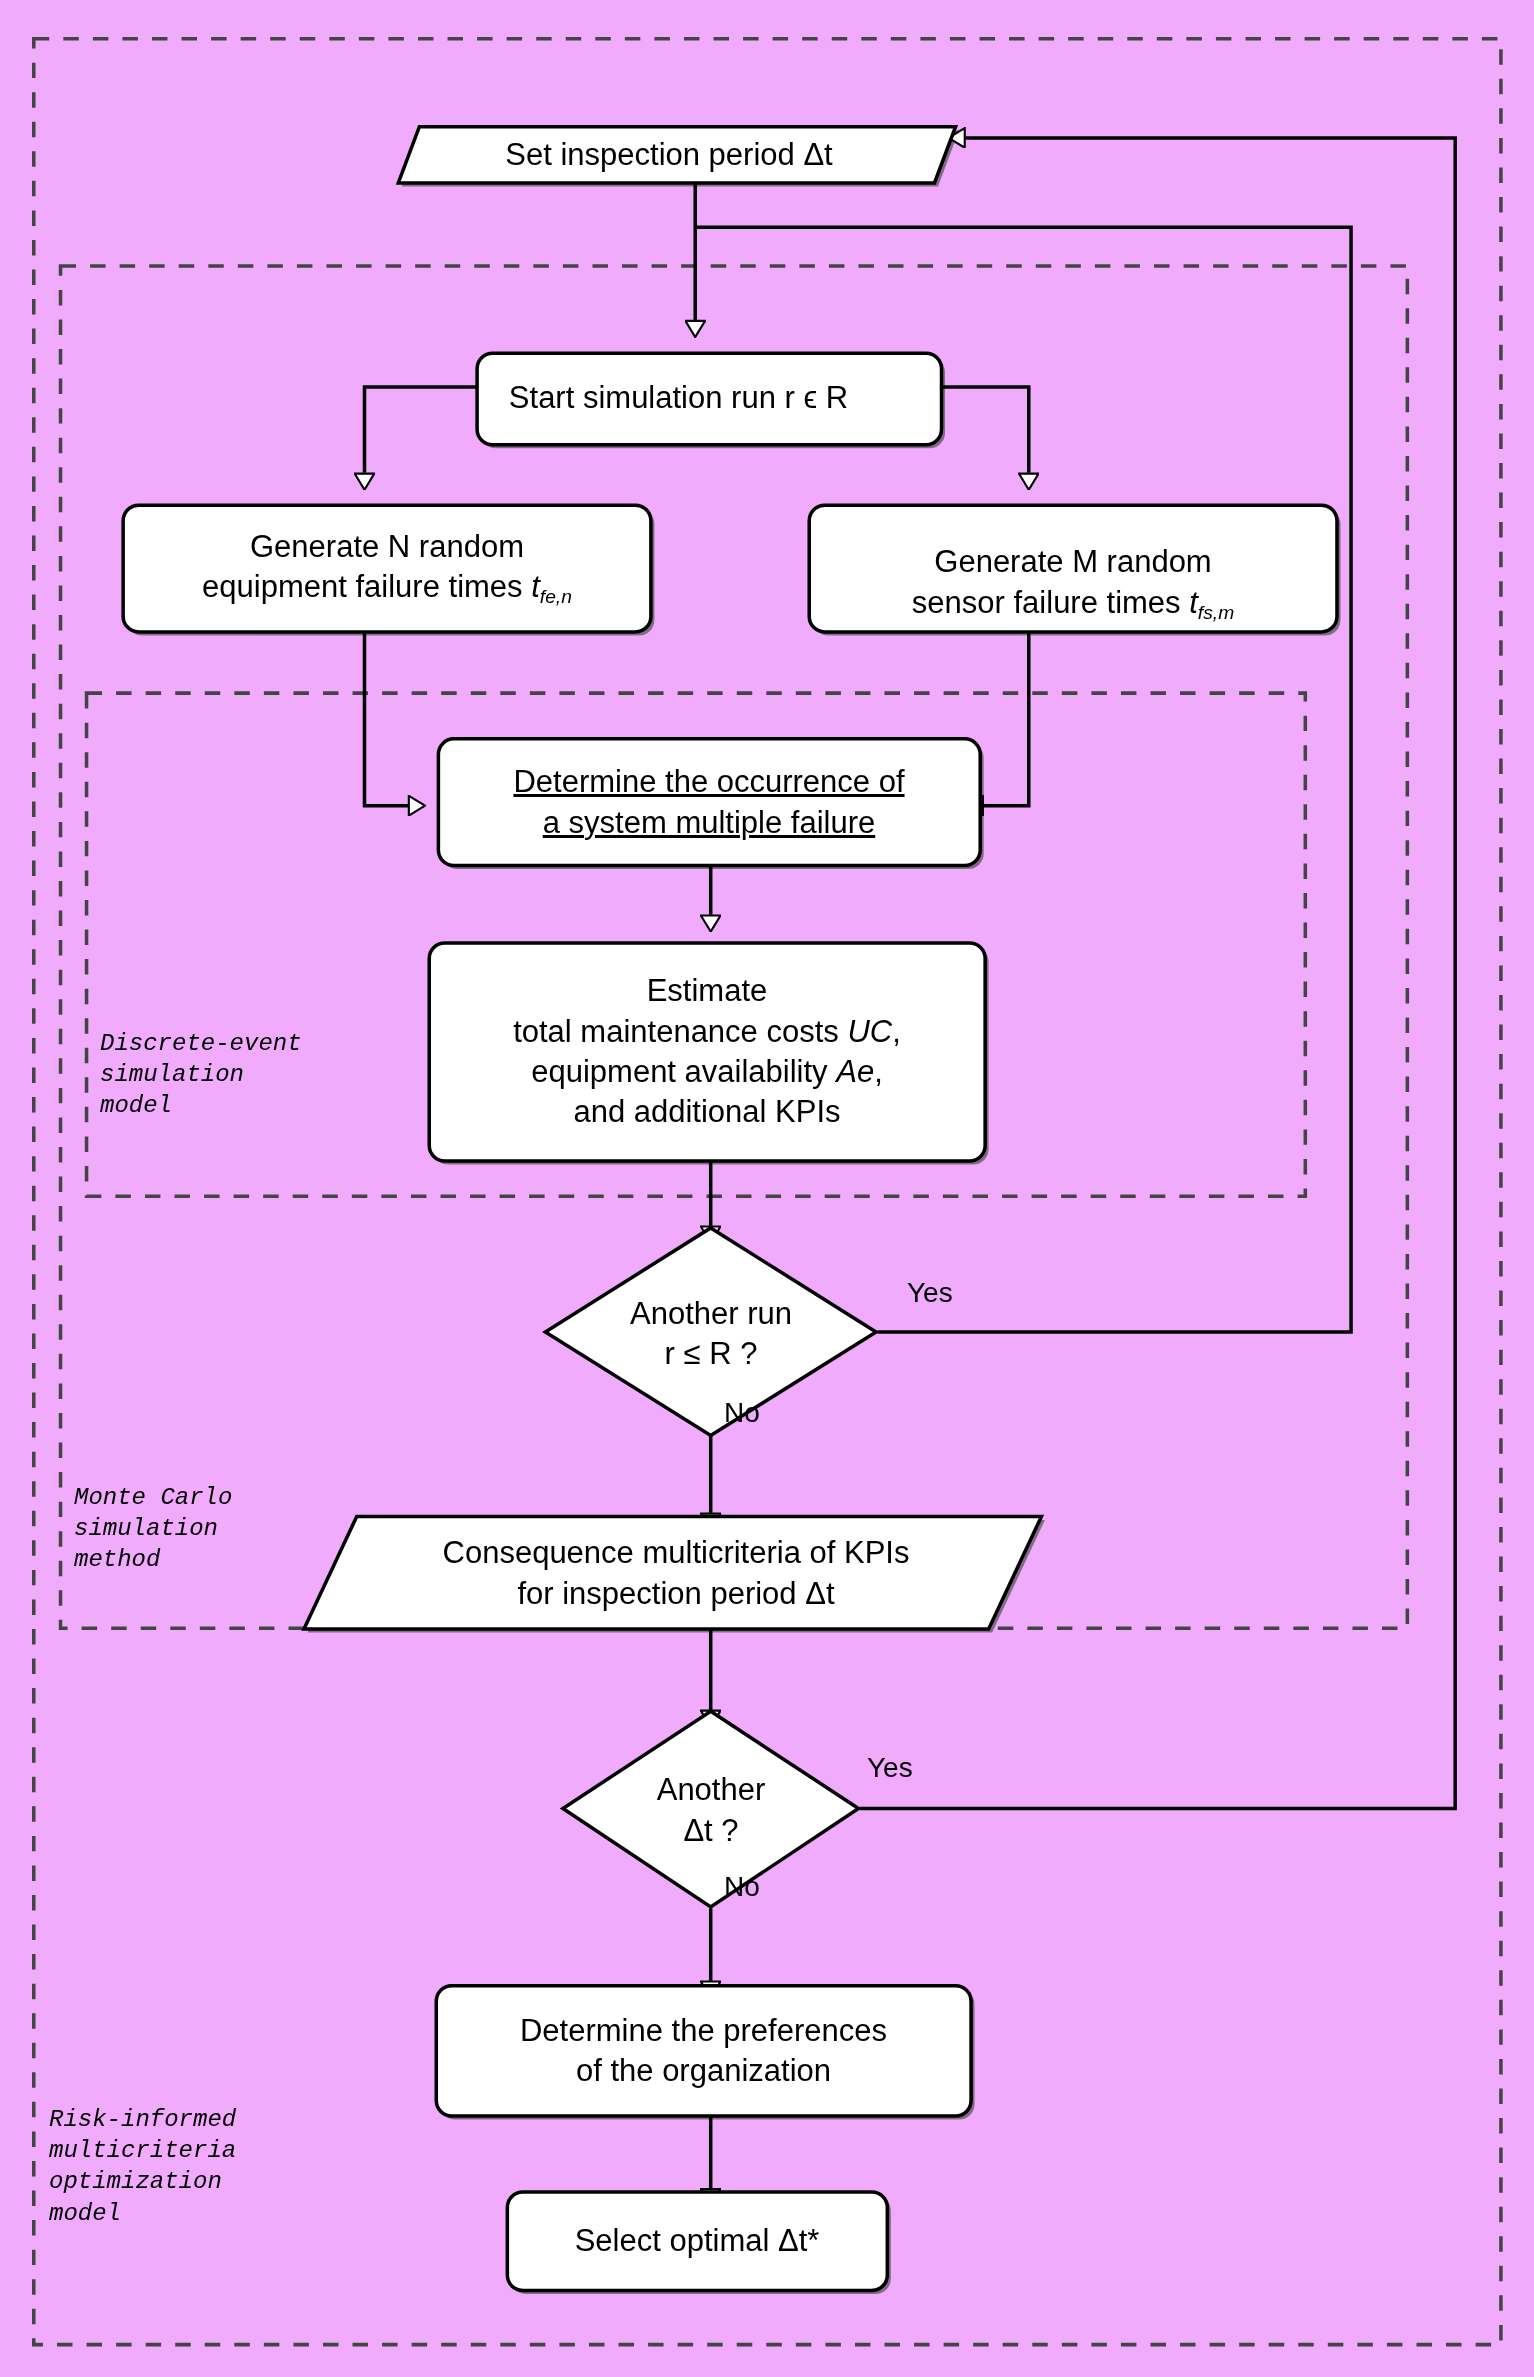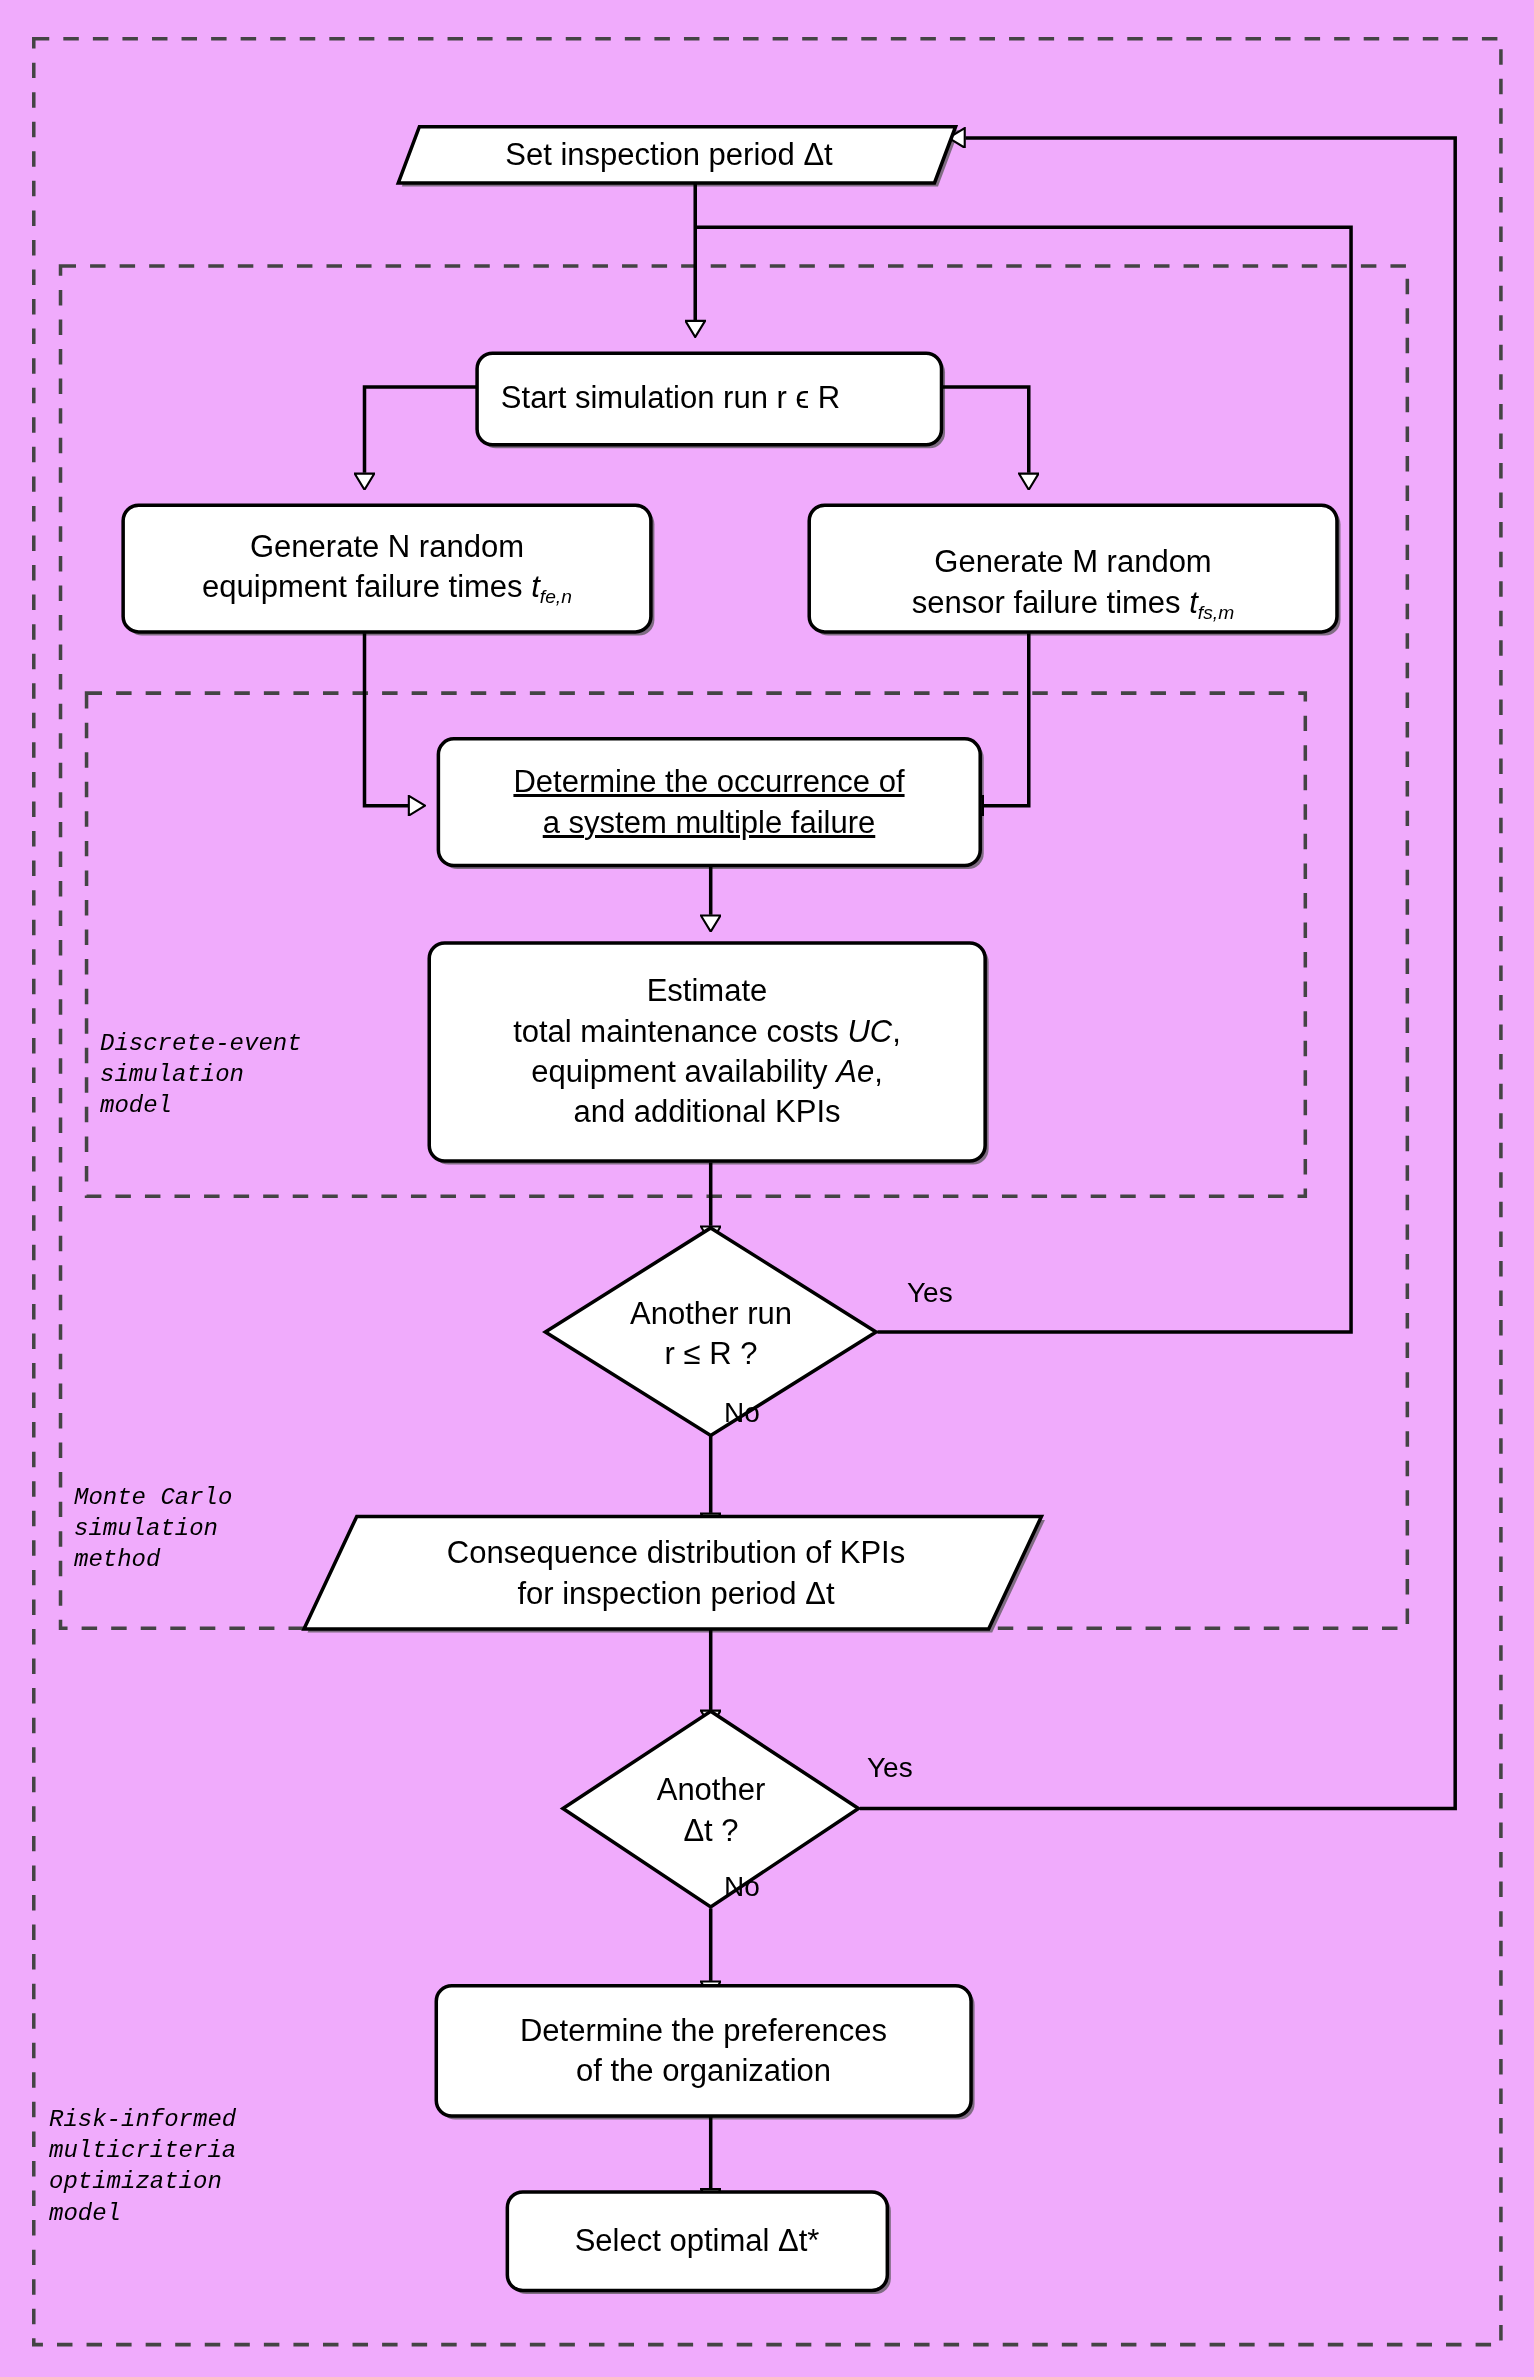--- a/index.html
+++ b/index.html
@@ -108,21 +108,21 @@
       <polygon points="1010,1745 1245,1893 1010,2040 775,1893"></polygon>
       <polygon points="507,2155 1480,2155 1405,2315 432,2315"></polygon>
       <polygon points="1010,2432 1220,2570 1010,2710 800,2570"></polygon>
       <rect x="620" y="2822" width="760" height="185" rx="22"></rect>
       <rect x="721" y="3115" width="540" height="140" rx="22"></rect>
     </g>
   </svg>
 
   <div class="node-text" style="left:398px;top:127px;width:542px;height:56px;">Set inspection period Δt</div>
 
-  <div class="node-text" style="left:477px;top:353px;width:387px;height:91px;">Start simulation run r ϵ R</div>
+  <div class="node-text" style="left:477px;top:353px;width:387px;height:91px;padding-left:8px;">Start simulation run r ϵ R</div>
 
   <div class="node-text" style="left:123px;top:505px;width:528px;height:127px;flex-direction:column;">
     <span>Generate N random</span>
     <span><span>equipment failure times </span><span class="ital">t</span><span class="sub">fe,n</span></span>
   </div>
 
   <div class="node-text" style="left:809px;top:505px;width:528px;height:158px;flex-direction:column;">
     <span>Generate M random</span>
     <span><span>sensor failure times </span><span class="ital">t</span><span class="sub">fs,m</span></span>
   </div>
@@ -138,21 +138,21 @@
     <span><span>equipment availability </span><span class="ital">Ae</span><span>,</span></span>
     <span>and additional KPIs</span>
   </div>
 
   <div class="node-text" style="left:556px;top:1267px;width:310px;height:134px;flex-direction:column;">
     <span>Another run</span>
     <span>r ≤ R ?</span>
   </div>
 
   <div class="node-text" style="left:338px;top:1517px;width:676px;height:113px;flex-direction:column;">
-    <span>Consequence distribution of KPIs</span>
+    <span>Consequence multicriteria of KPIs</span>
     <span>for inspection period Δt</span>
   </div>
 
   <div class="node-text" style="left:570px;top:1749px;width:282px;height:123px;flex-direction:column;">
     <span>Another</span>
     <span>Δt ?</span>
   </div>
 
   <div class="node-text" style="left:436px;top:1986px;width:535px;height:130px;flex-direction:column;">
     <span>Determine the preferences</span>

